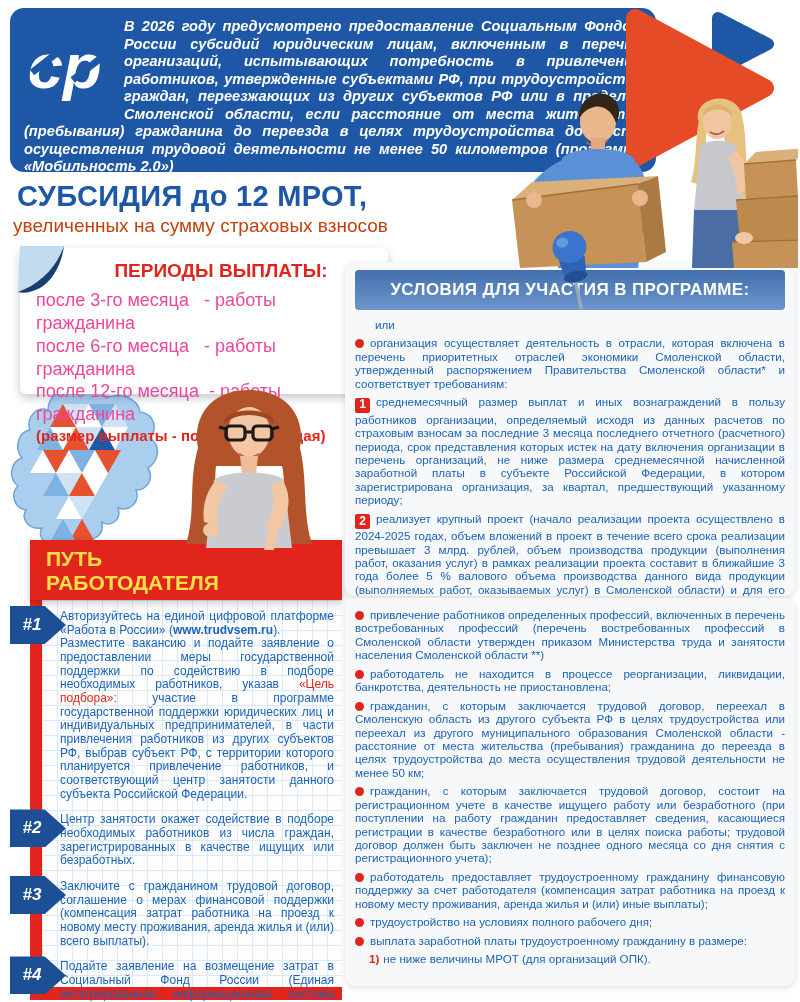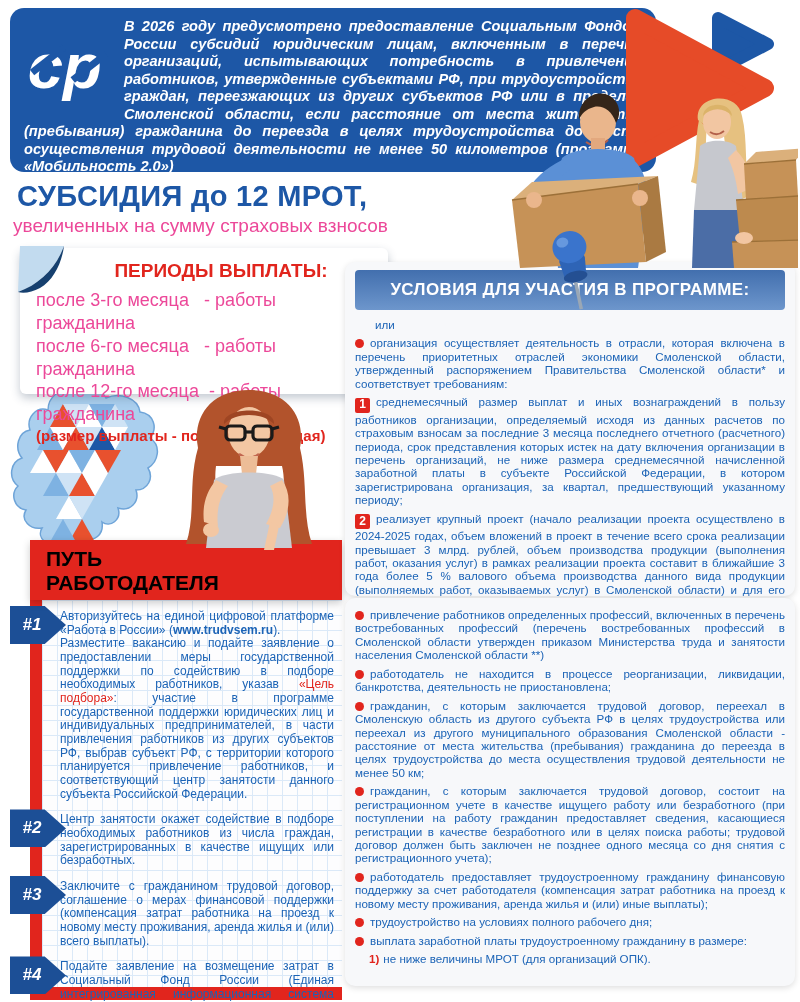--- a/index.html
+++ b/index.html
@@ -14,38 +14,38 @@
                text-align:justify;margin:0;}
 
   
   .tri-blue{position:absolute;left:700px;top:4px;z-index:2;}
   .tri-red{position:absolute;left:608px;top:0px;z-index:3;}
   .couple{position:absolute;left:498px;top:76px;z-index:4;}
 
   
   .headline{position:absolute;left:17px;top:180px;font-size:29px;font-weight:bold;color:#1d57a6;
             letter-spacing:.3px;z-index:2;}
-  .subhead{position:absolute;left:13px;top:215px;font-size:19px;color:#ec4899;z-index:2;}
+  .subhead{position:absolute;left:13px;top:215px;font-size:19px;color:#c2410c;z-index:2;}
 
   
   .periods{position:absolute;left:20px;top:248px;width:368px;height:146px;background:#fff;
            border-radius:6px;box-shadow:0 4px 10px rgba(40,60,90,.28);box-sizing:border-box;
            padding:10px 8px 8px 16px;z-index:2;}
   .curl{position:absolute;left:-6px;top:-6px;}
   .periods-title{color:#e1251d;font-weight:bold;font-size:19px;text-align:center;margin:2px 0 7px 26px;}
   .periods-line{color:#ec4899;font-size:18px;line-height:1.27;white-space:pre-wrap;}
   .periods-note{color:#e1251d;font-weight:bold;font-size:15px;margin-top:1px;white-space:pre-wrap;}
 
   
   .map{position:absolute;left:6px;top:382px;z-index:1;}
   .pointing-woman{position:absolute;left:152px;top:382px;z-index:3;}
 
   
   .path-box{position:absolute;left:30px;top:540px;width:312px;height:60px;background:#e1251d;
-            box-sizing:border-box;padding:7px 0 0 16px;color:#000000;font-weight:bold;font-size:21px;
+            box-sizing:border-box;padding:7px 0 0 16px;color:#fde047;font-weight:bold;font-size:21px;
             line-height:1.15;z-index:2;box-shadow:0 3px 8px rgba(0,0,0,.2);}
   .steps{position:absolute;left:30px;top:600px;width:312px;height:400px;box-sizing:border-box;
          border-left:12px solid #e1251d;border-bottom:13px solid #e1251d;
          background-color:#fdfdfe;
          background-image:linear-gradient(#dbe9f8 1px,transparent 1px),
                           linear-gradient(90deg,#dbe9f8 1px,transparent 1px);
          background-size:15px 15px;padding:10px 8px 4px 18px;z-index:1;}
   .step{position:relative;margin-bottom:12px;}
   .badge{position:absolute;left:-50px;top:-4px;width:56px;height:38px;background:#1c4f96;
          clip-path:polygon(0 0,62% 0,100% 50%,62% 100%,0 100%);color:#fff;font-weight:bold;

